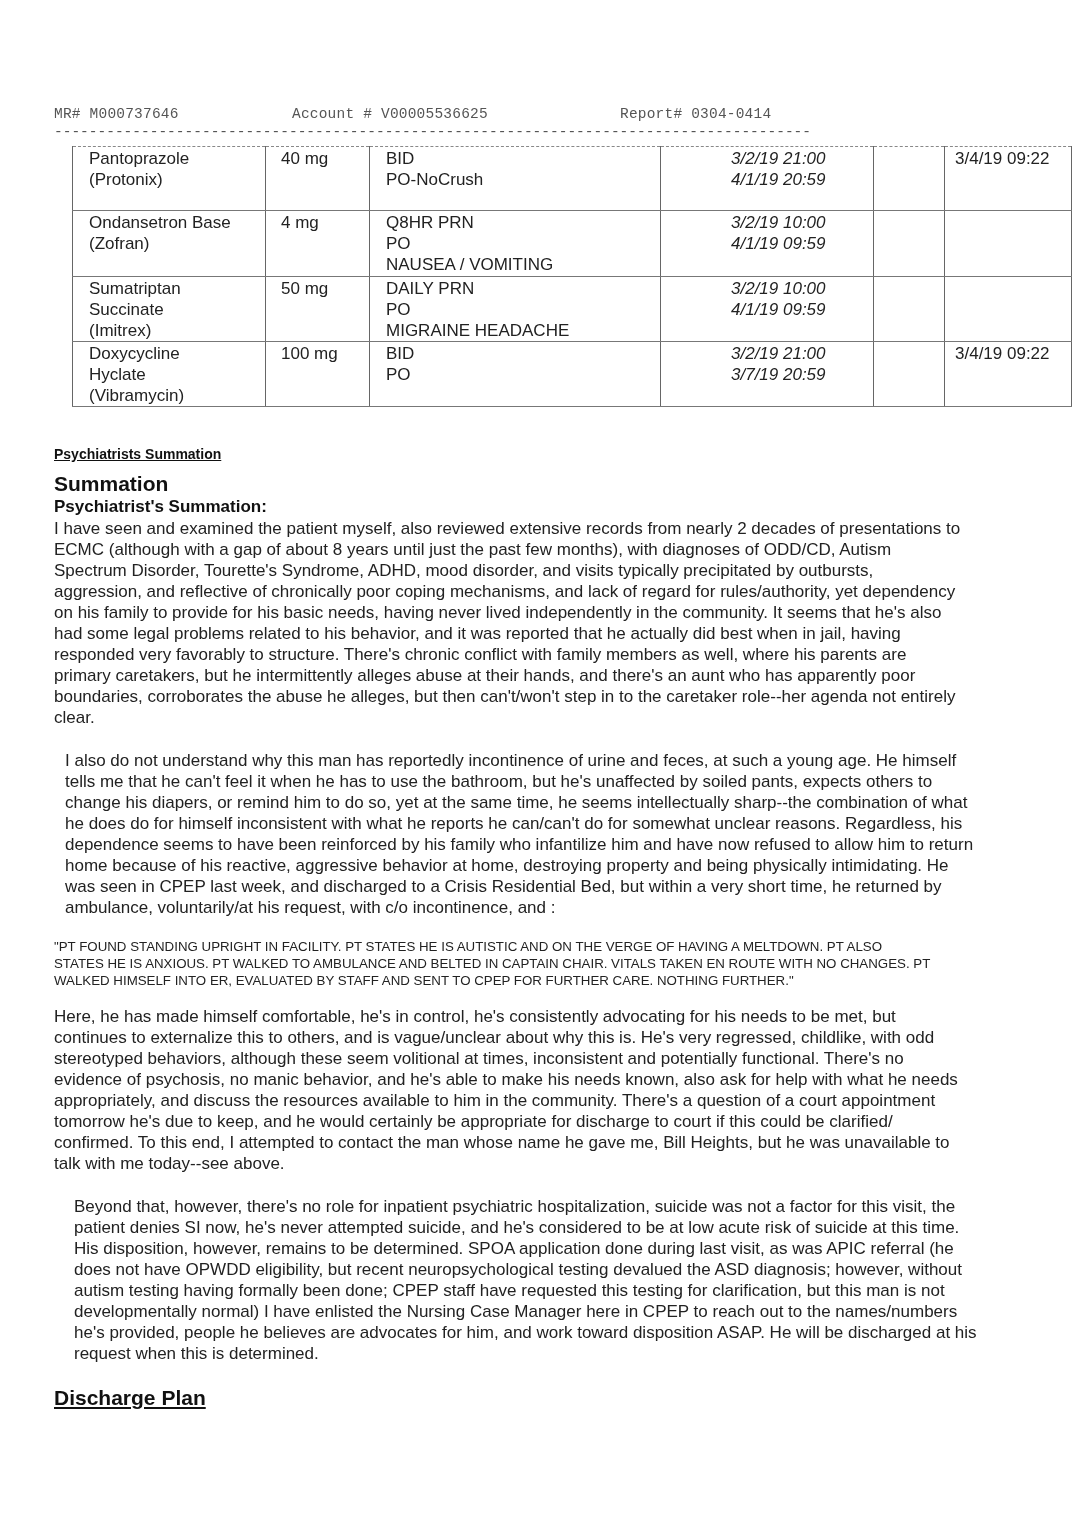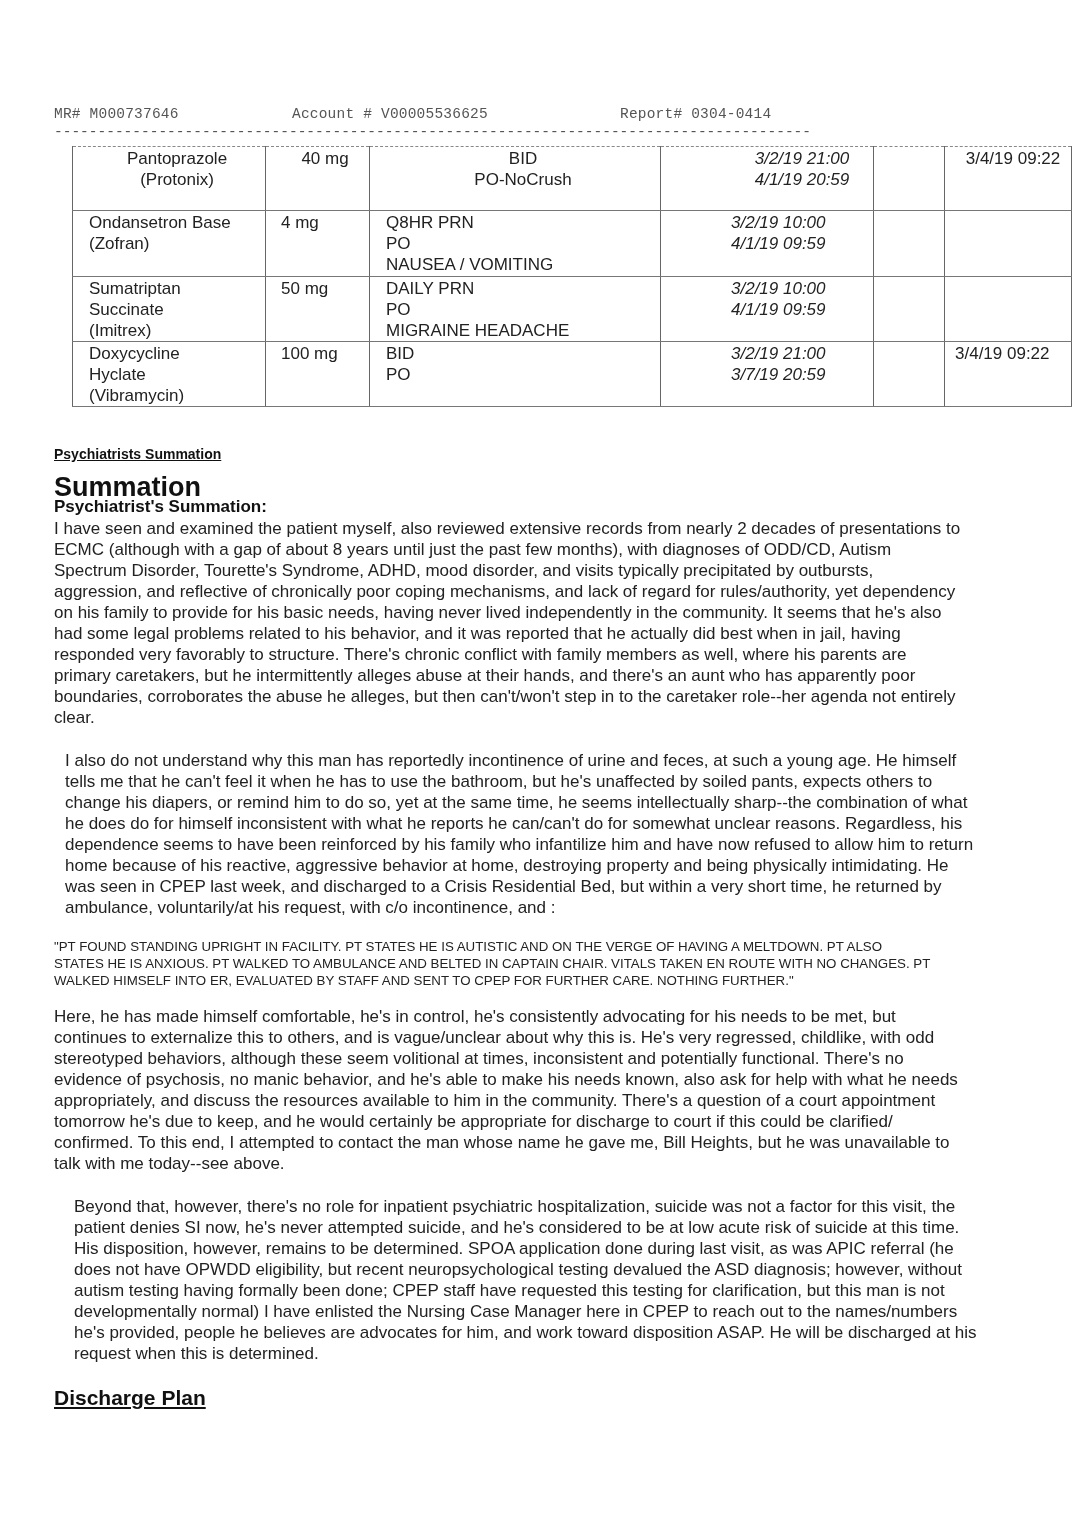--- a/index.html
+++ b/index.html
@@ -13,28 +13,28 @@
 
     table.meds { position: absolute; left: 72px; top: 146px; border-collapse: collapse; font-size: 17px; color: #222; }
     table.meds td { vertical-align: top; padding: 1px 0 0 0; line-height: 21px; border-left: 1px solid #666; border-right: 1px solid #666; border-bottom: 1px solid #777; }
     table.meds tr.first td { border-top: 1px dashed #888; }
     table.meds td.c-name { width: 176px; padding-left: 16px; }
     table.meds td.c-dose { width: 88px; padding-left: 15px; }
     table.meds td.c-freq { width: 274px; padding-left: 16px; }
     table.meds td.c-date { width: 142px; padding-left: 70px; font-style: italic; }
     table.meds td.c-blank { width: 70px; }
     table.meds td.c-last { width: 116px; padding-left: 10px; }
-    table.meds tr.r1 td { height: 62px; text-align: center; }
+    table.meds tr.r1 td { height: 62px; }
     table.meds tr.r2 td { height: 64px; }
     table.meds tr.r3 td { height: 63px; }
     table.meds tr.r4 td { height: 62px; }
     .line { display: block; white-space: nowrap; }
 
     .h-section { position: absolute; left: 54px; top: 446px; font-size: 14px; font-weight: bold; text-decoration: underline; color: #111; }
-    .h-sub { position: absolute; left: 54px; top: 472px; font-size: 27px; font-weight: bold; color: #111; }
+    .h-sub { position: absolute; left: 54px; top: 472px; font-size: 21px; font-weight: bold; color: #111; }
     .h-sub2 { position: absolute; left: 54px; top: 497px; font-size: 17px; font-weight: bold; color: #111; }
 
     .para { position: absolute; left: 54px; width: 970px; font-size: 17px; line-height: 21px; color: #222; }
     .para .line { white-space: nowrap; }
     .p1 { top: 518px; }
     .p2 { top: 750px; margin-left: 11px; }
     .quote { position: absolute; left: 54px; top: 938px; width: 970px; font-size: 13.3px; line-height: 17px; color: #222; }
     .quote .line { white-space: nowrap; }
     .p3 { top: 1006px; }
     .p4 { top: 1196px; margin-left: 20px; }

